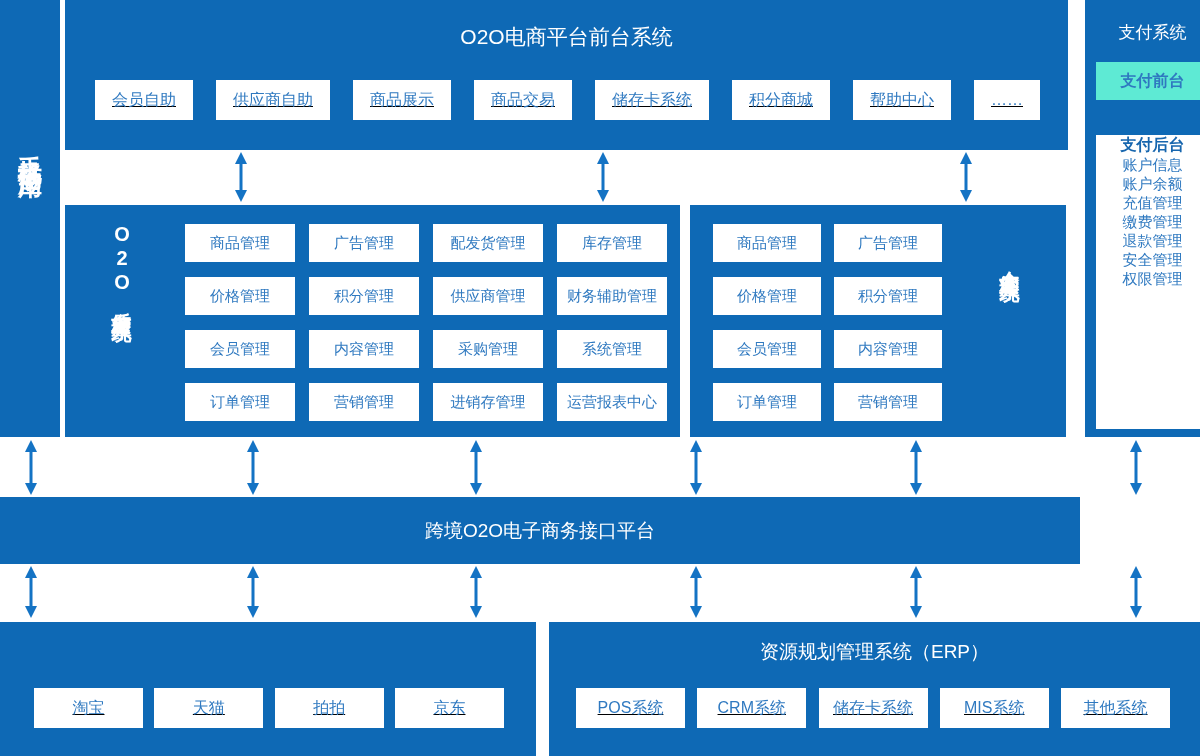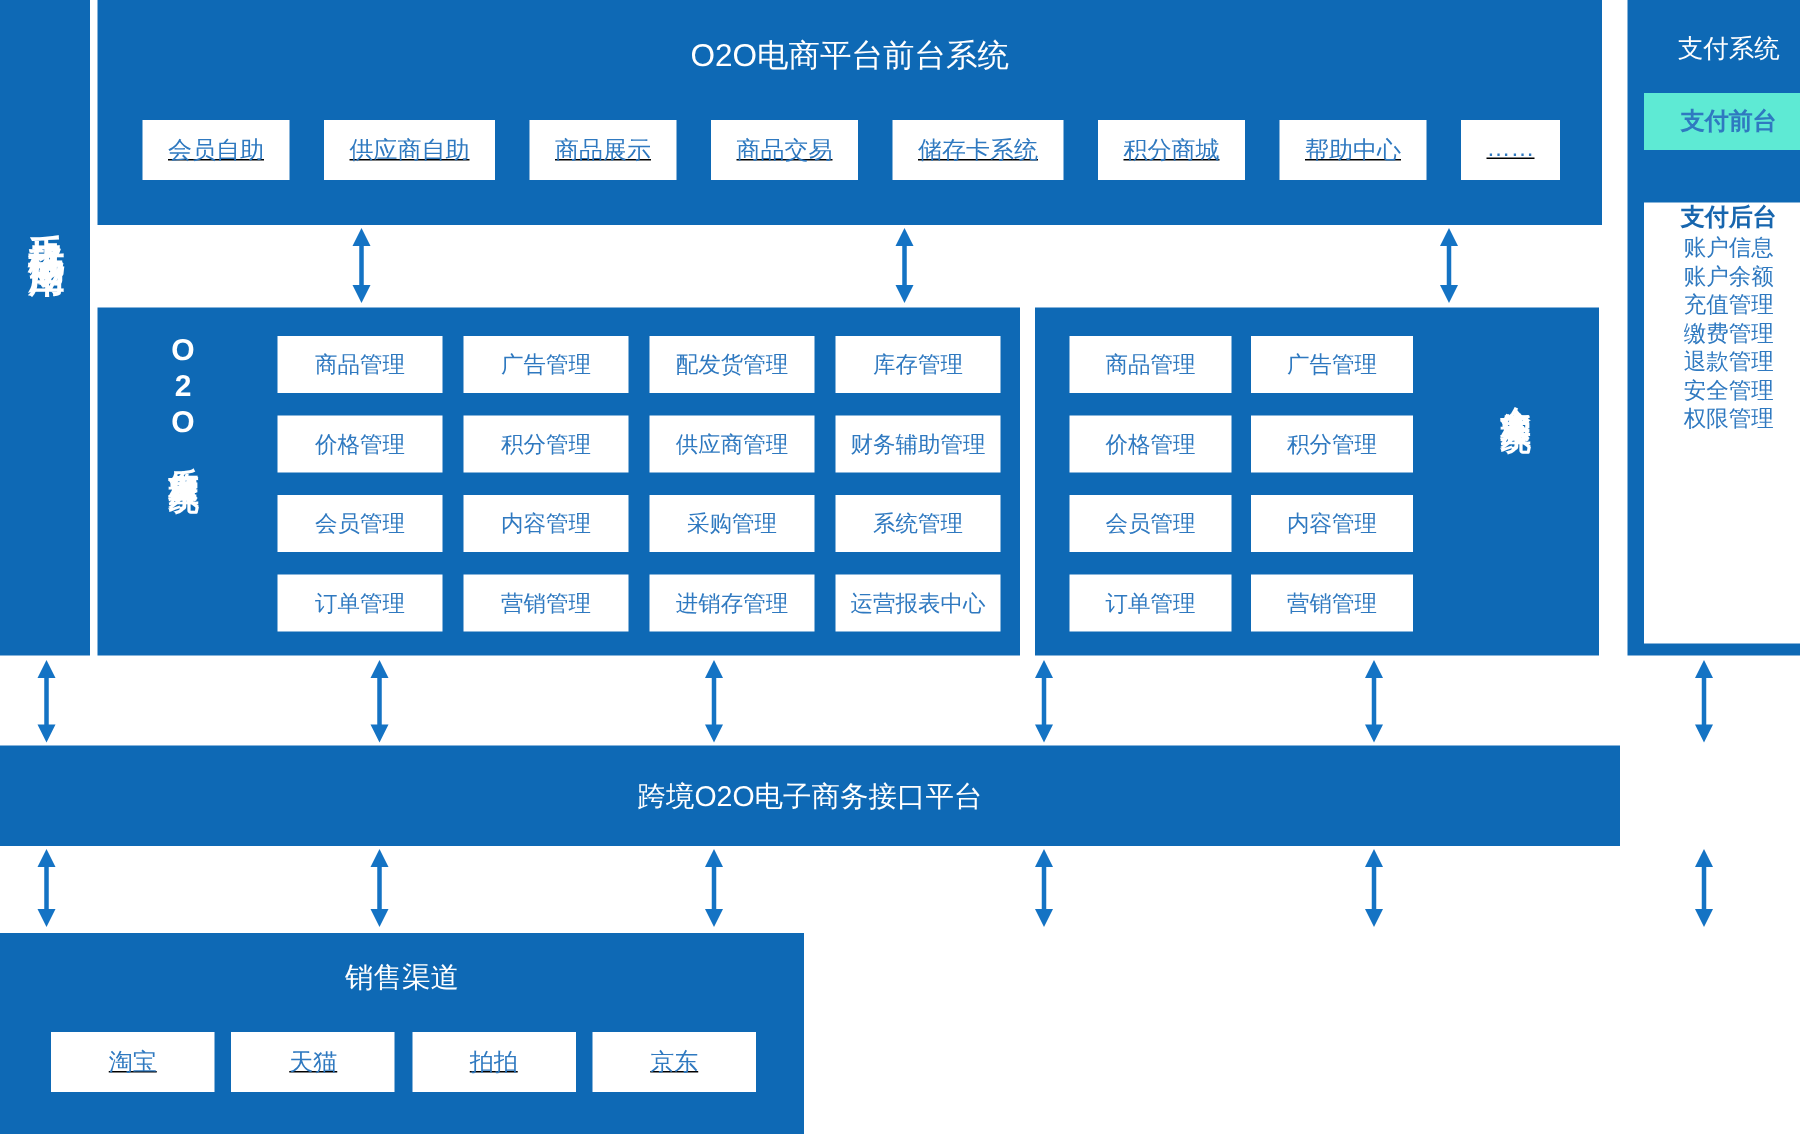--- a/index.html
+++ b/index.html
@@ -152,29 +152,38 @@
         <div class="module-btn">营销管理</div>
       </div>
     <div class="v-label">仓库管理系统</div>
   </div>
 
   <div class="panel interface-bar">
     <div class="panel-title">跨境O2O电子商务接口平台</div>
   </div>
 
   <div class="panel sales-box">
-    <div class="panel-title">销售渠道</div>
     <div class="btn-row fixedw">
         <div class="module-btn">淘宝</div>
         <div class="module-btn">天猫</div>
         <div class="module-btn">拍拍</div>
         <div class="module-btn">京东</div>
       </div>
   </div>
 
+  <div class="panel erp-box">
+    <div class="panel-title">资源规划管理系统（ERP）</div>
+    <div class="btn-row fixedw">
+        <div class="module-btn">POS系统</div>
+        <div class="module-btn">CRM系统</div>
+        <div class="module-btn">储存卡系统</div>
+        <div class="module-btn">MIS系统</div>
+        <div class="module-btn">其他系统</div>
+      </div>
+  </div>
 
   <div class="v-arrow" style="left:235px;top:152px;height:50px;">
       <i class="stem"></i>
     </div>
   <div class="v-arrow" style="left:597px;top:152px;height:50px;">
       <i class="stem"></i>
     </div>
   <div class="v-arrow" style="left:960px;top:152px;height:50px;">
       <i class="stem"></i>
     </div>

